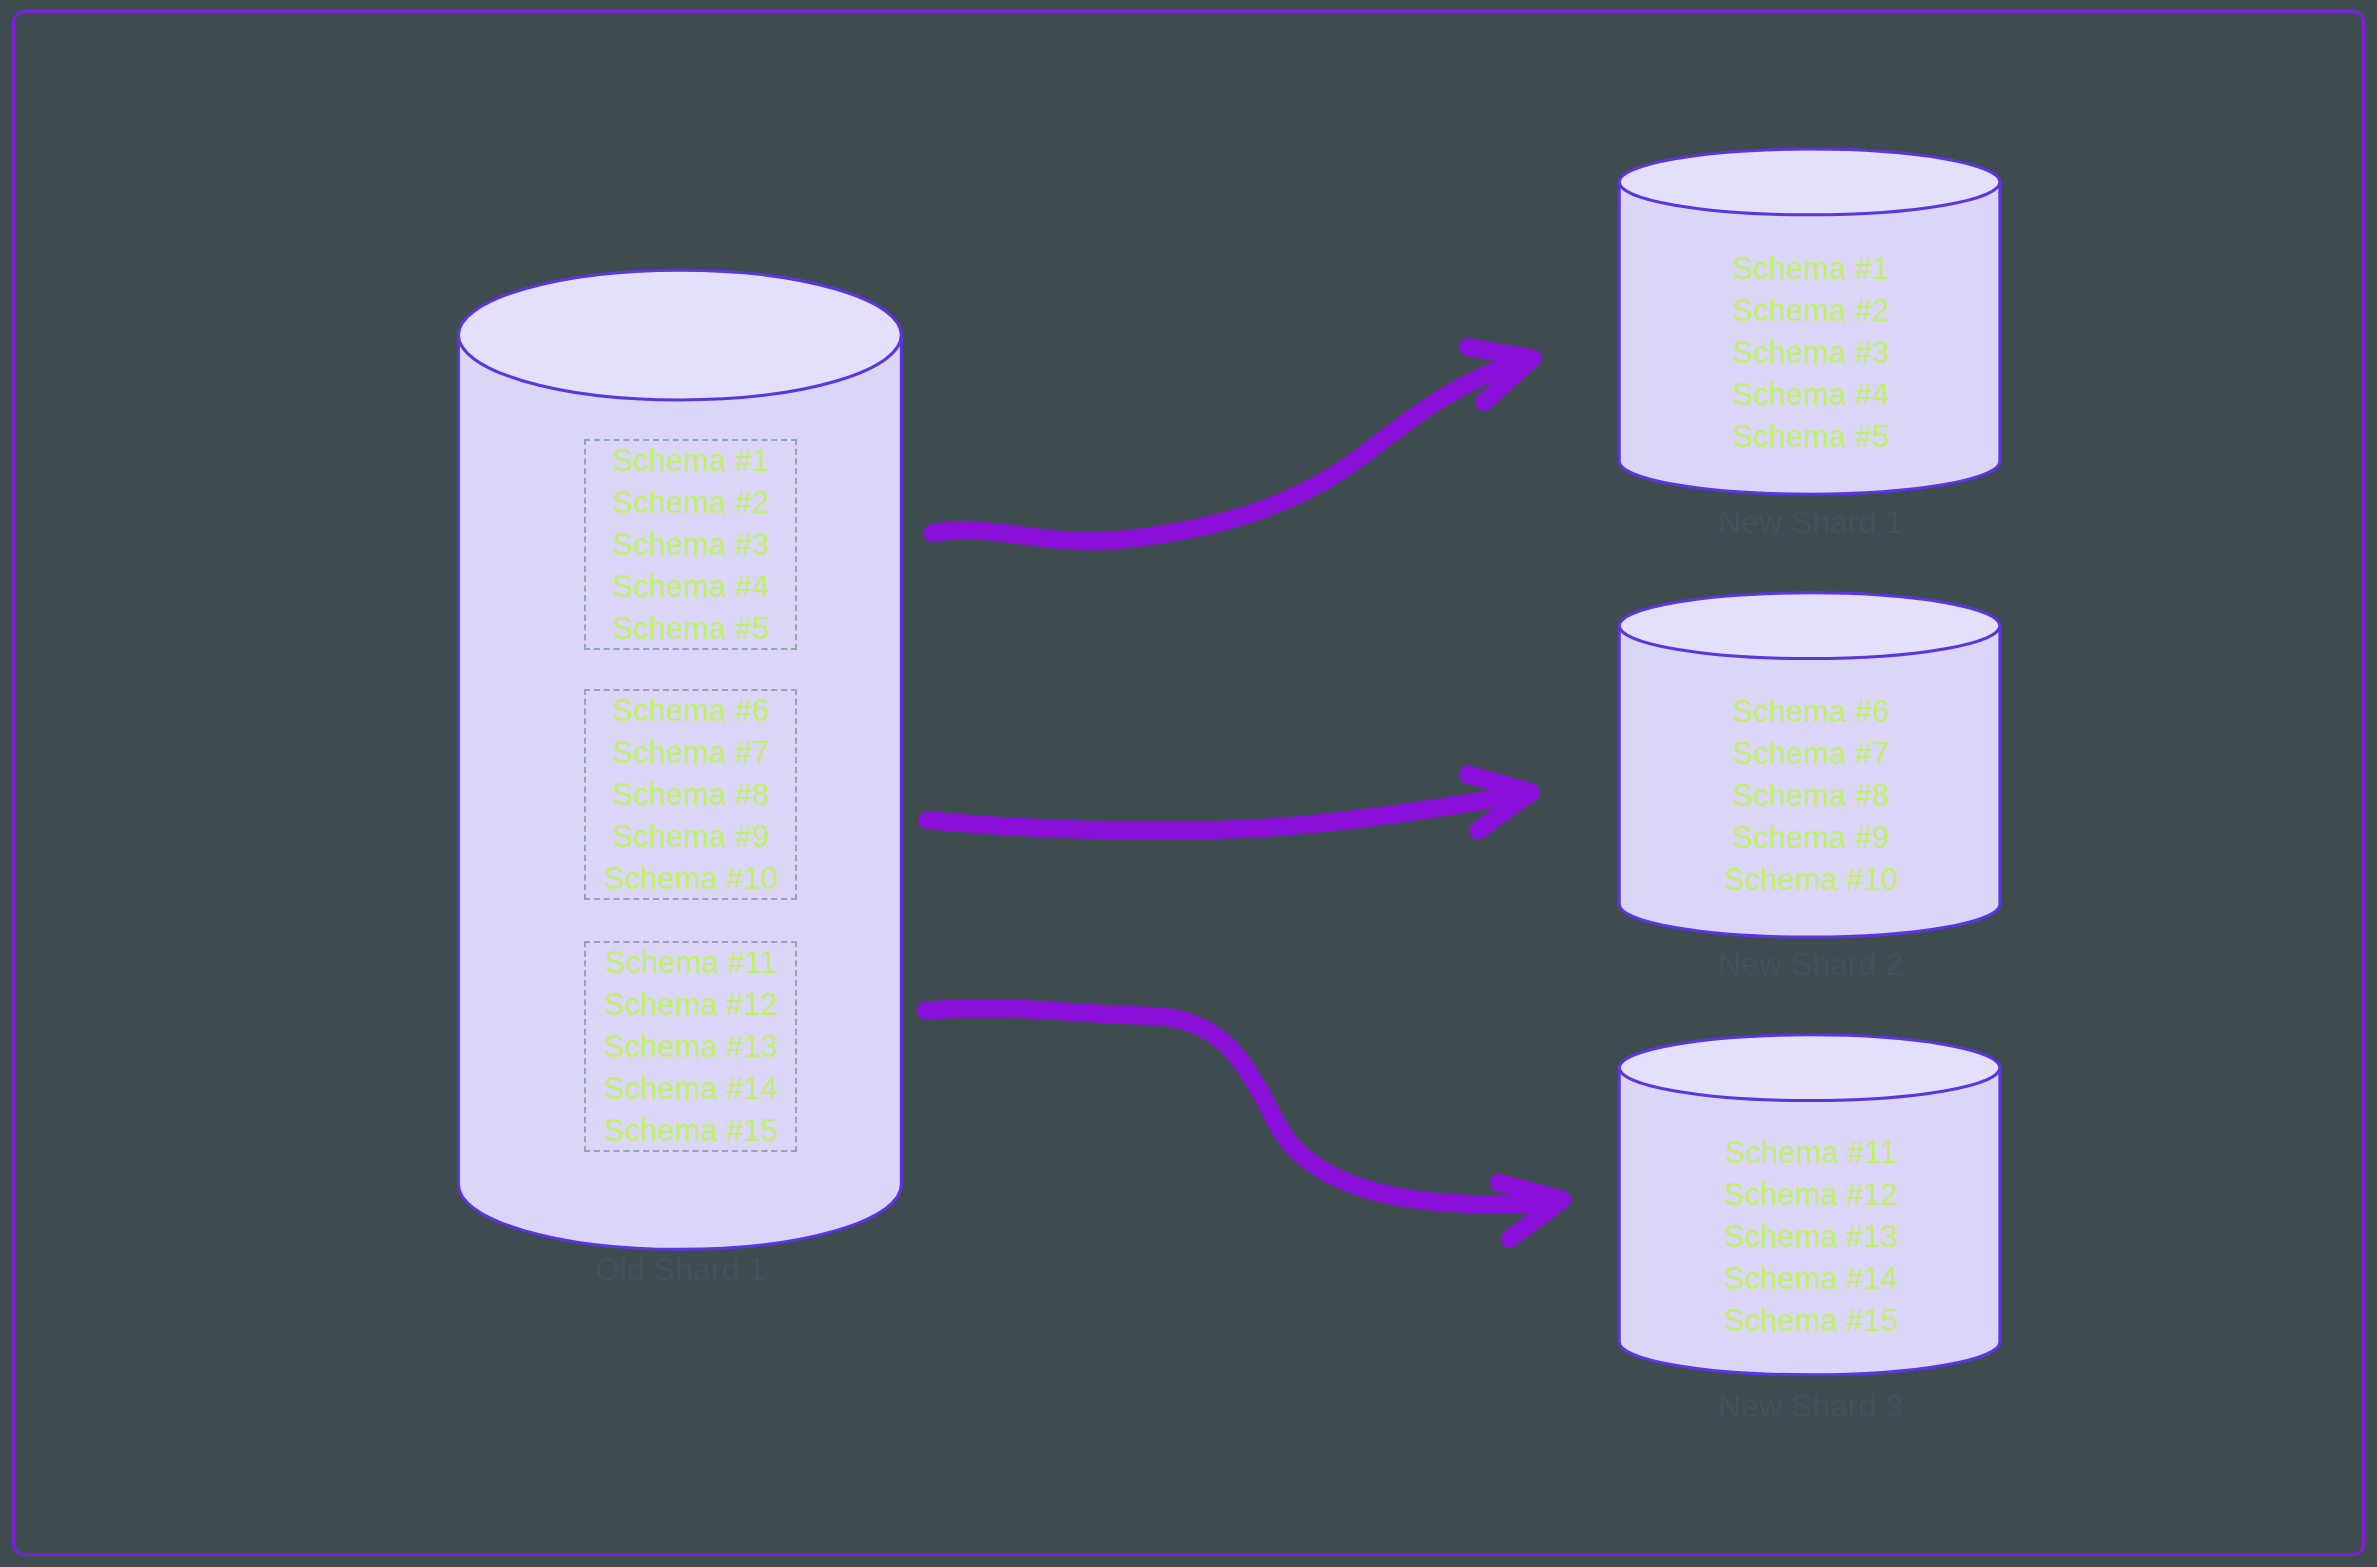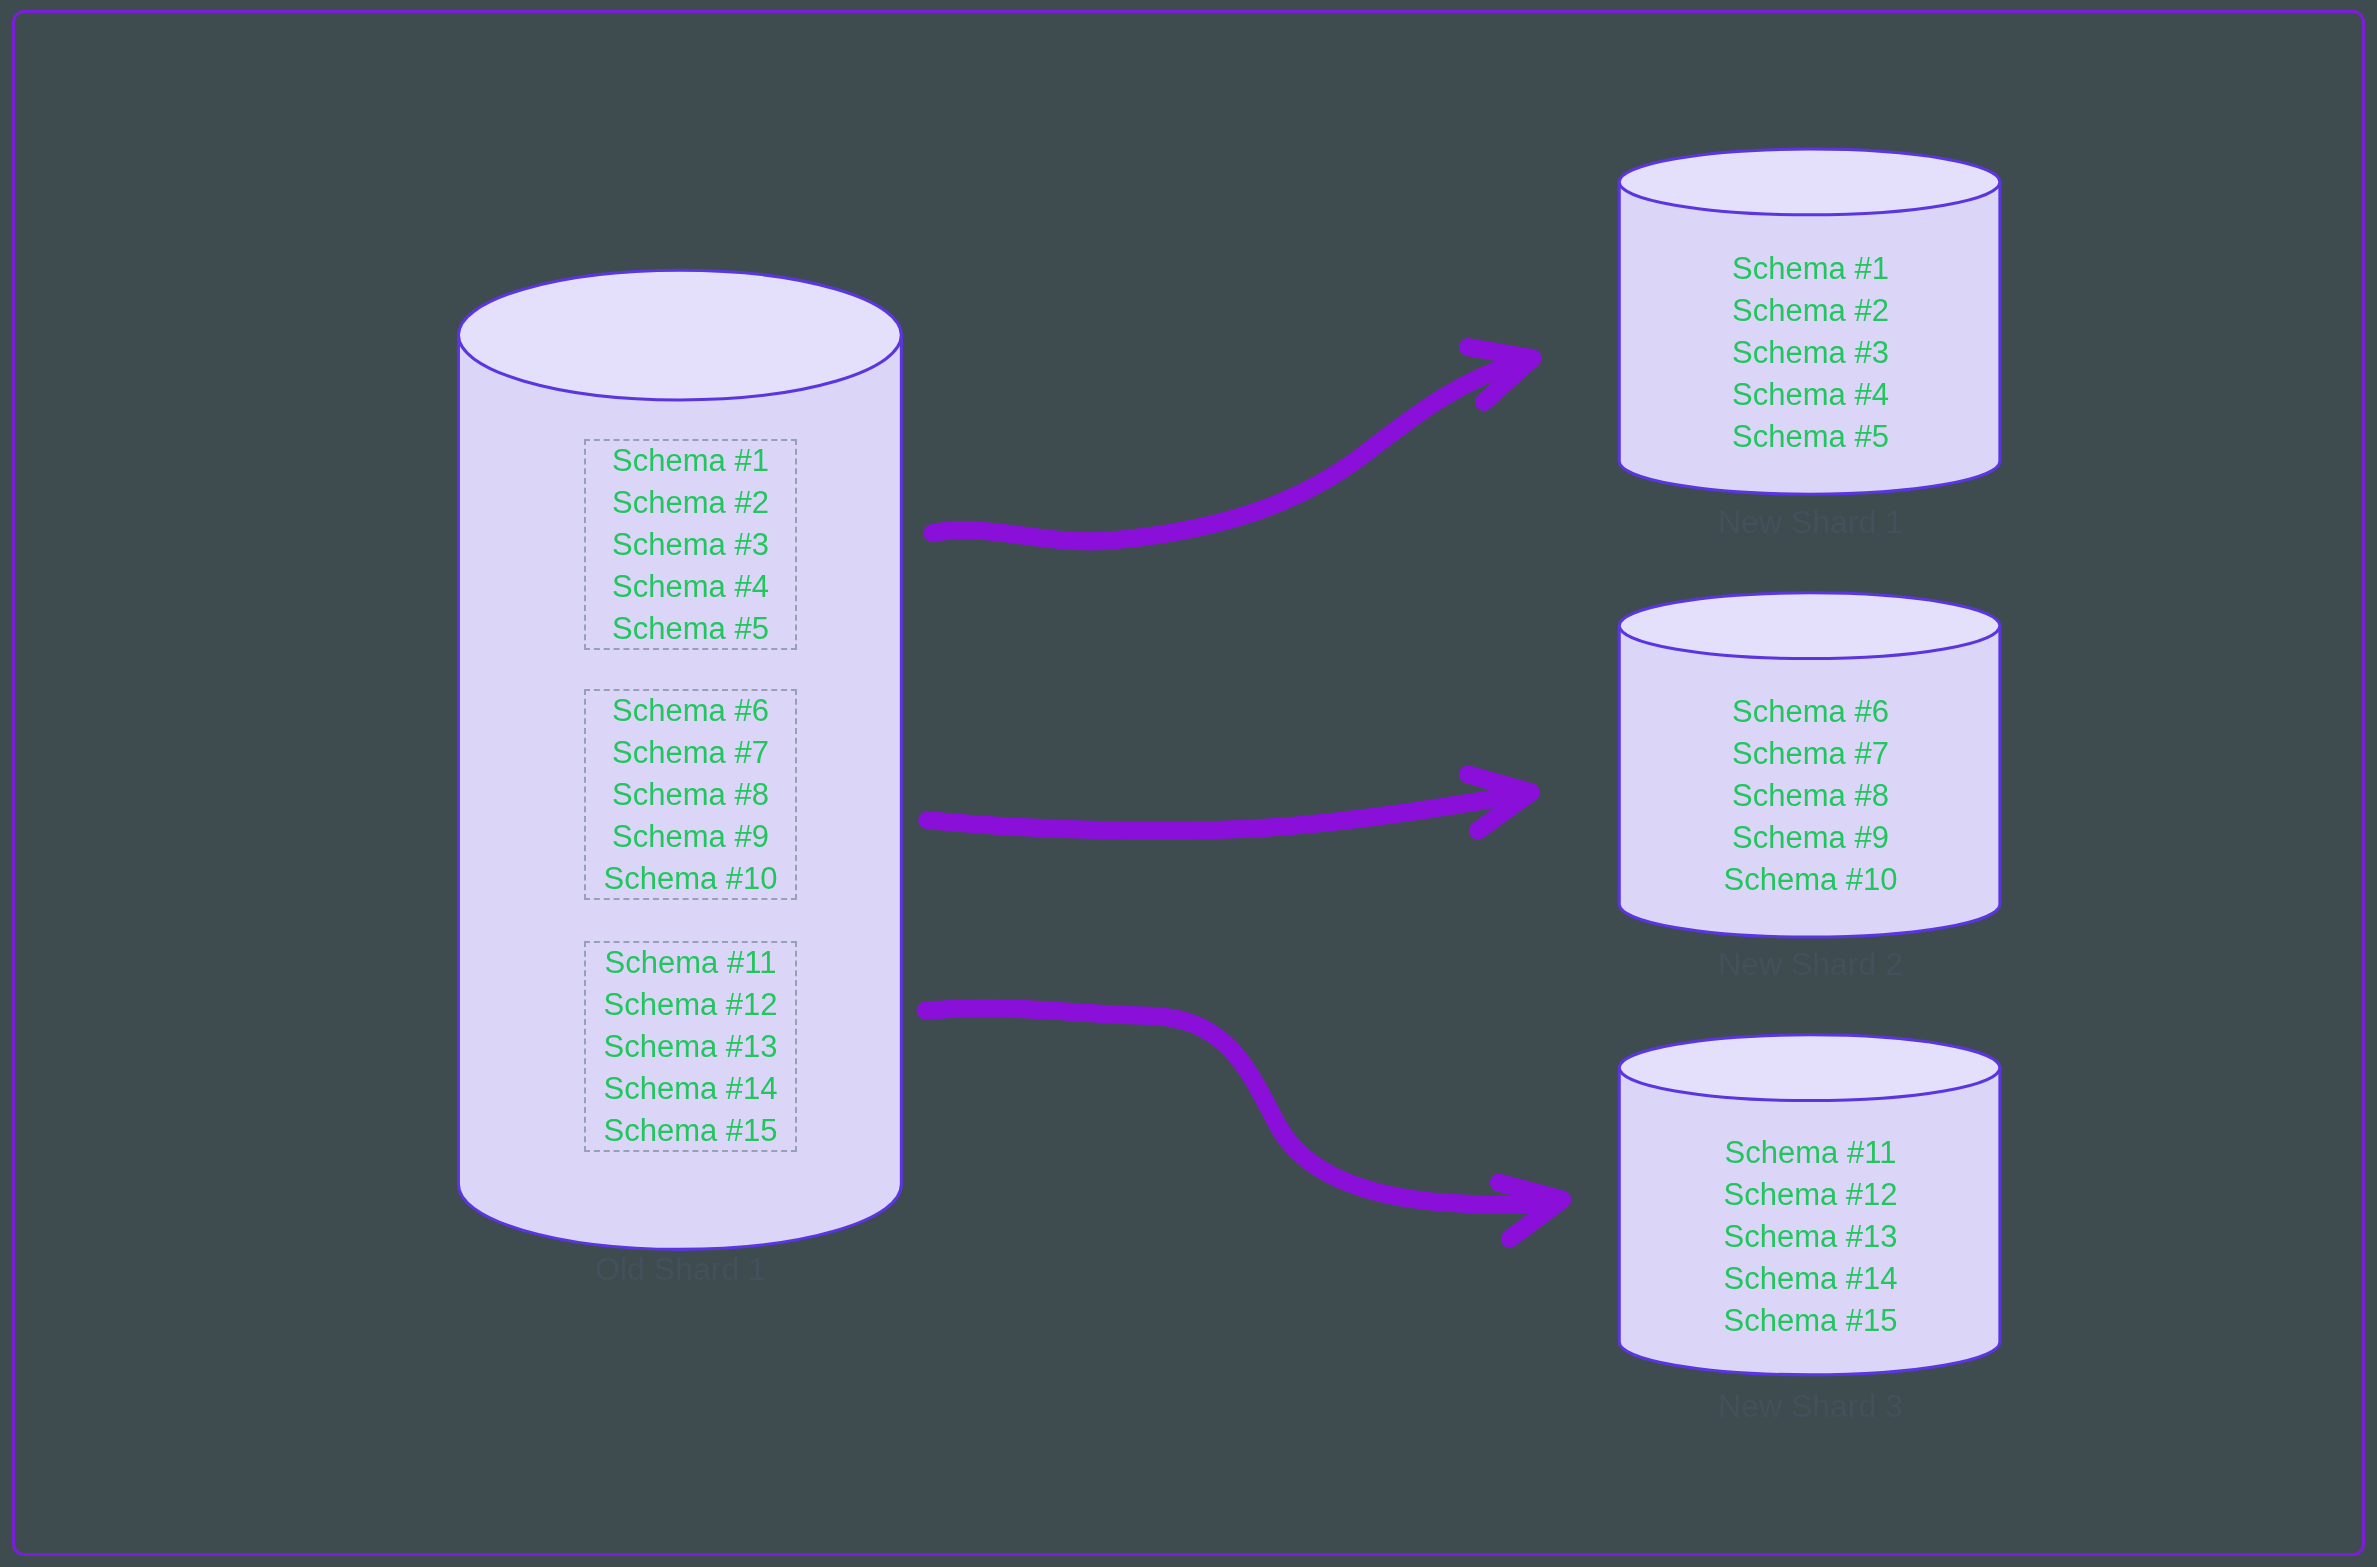--- a/index.html
+++ b/index.html
@@ -21,21 +21,21 @@
   .group-box{
     position:absolute;
     left:584px;width:213px;height:211px;
     border:2.6px dashed #97A0B4;
     display:flex;flex-direction:column;
     justify-content:center;align-items:center;
     box-sizing:border-box;
   }
   .schema-line{
     font-size:31px;line-height:42px;
-    color:#22c55e;white-space:nowrap;
+    color:#bef264;white-space:nowrap;
   }
   .shard-text{
     position:absolute;left:1620px;width:381px;
     text-align:center;
   }
   .label{
     position:absolute;width:381px;
     font-size:32px;line-height:36px;
     color:#44505A;text-align:center;white-space:nowrap;
   }

